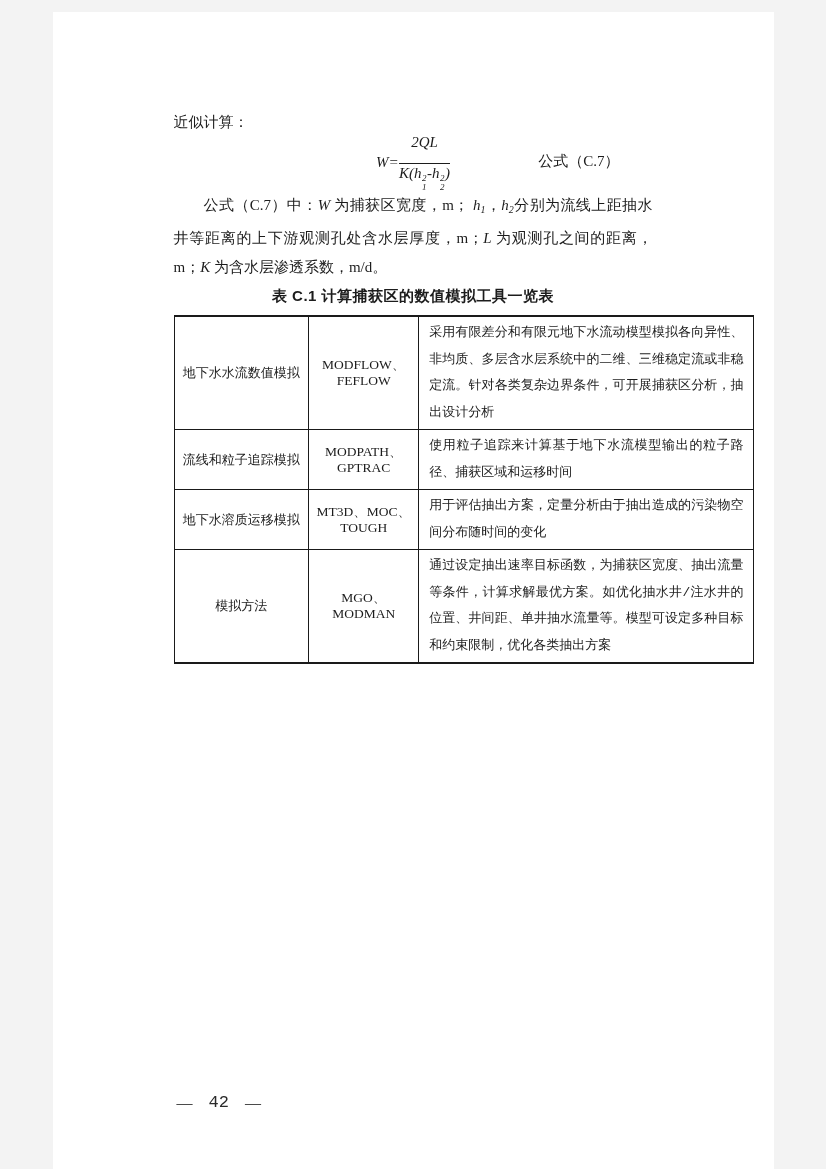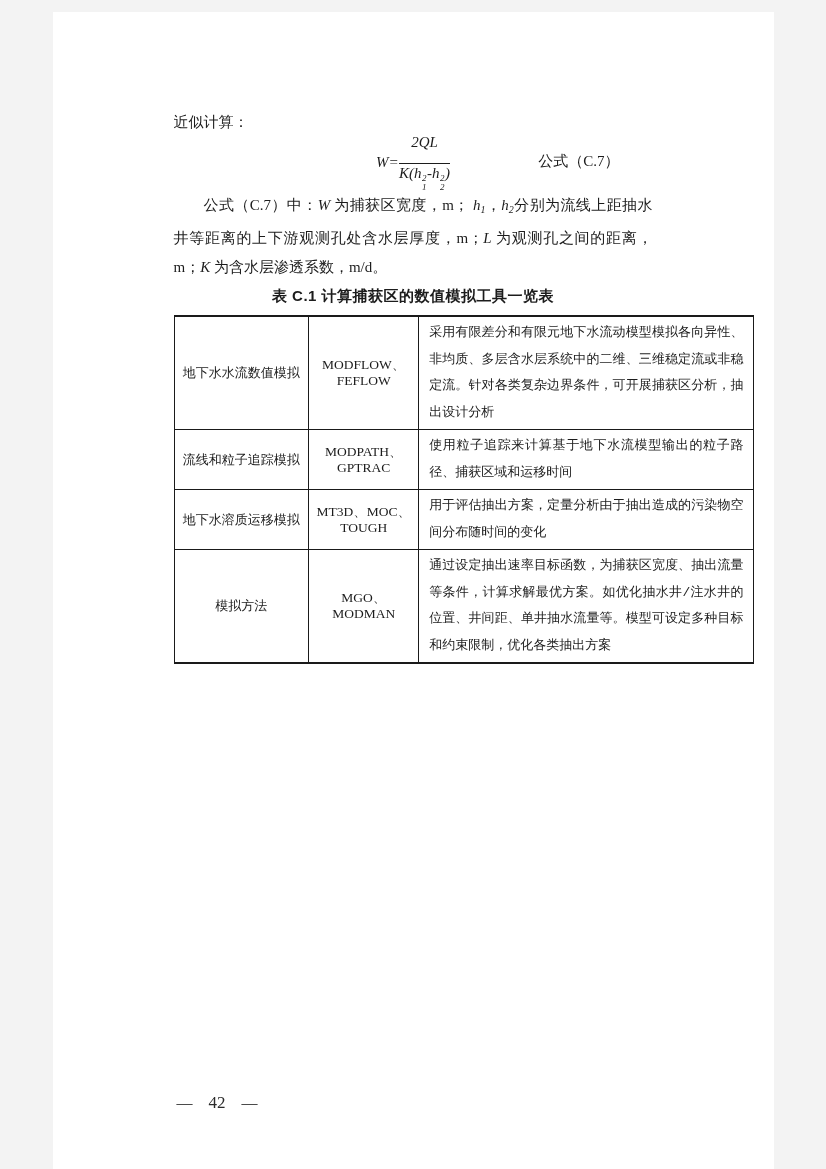--- a/index.html
+++ b/index.html
@@ -99,21 +99,21 @@
     position:absolute;
     left:122px; top:1081px;
     display:flex; align-items:center;
     font-size:16px;
     color:#2a2a2a;
   }
   .footer .dash { letter-spacing:0; padding:0 2px; }
   .footer .num {
     font-size:17px;
     padding:0 14px;
-    font-family:Liberation Serif, serif;
+    font-family:Liberation Mono, monospace;
   }
 </style>
 </head>
 <body>
 
 <div class="page">
   <div class="content">
 
     <p class="para">近似计算：</p>
 

